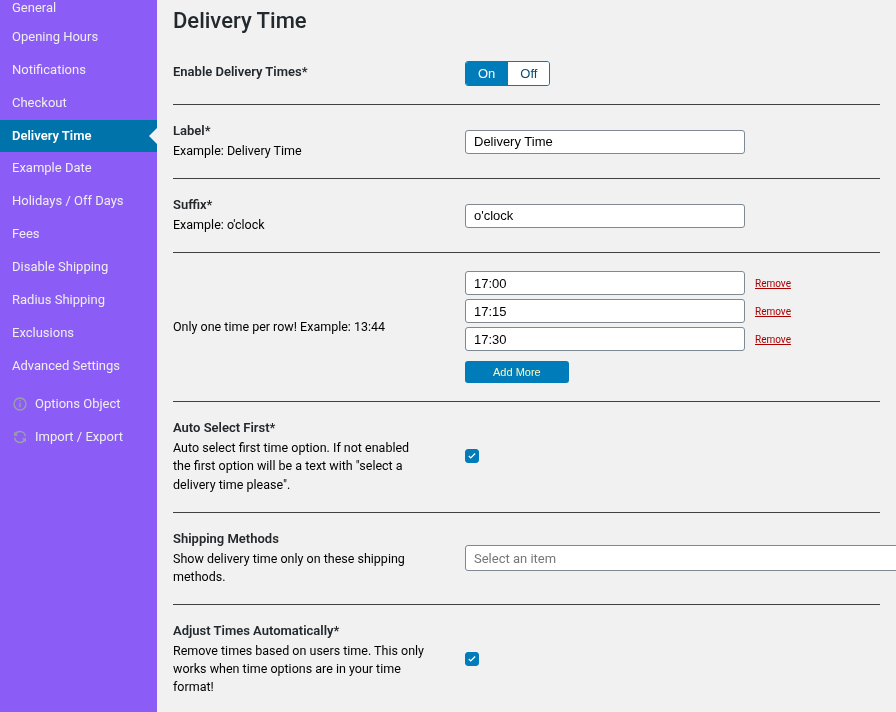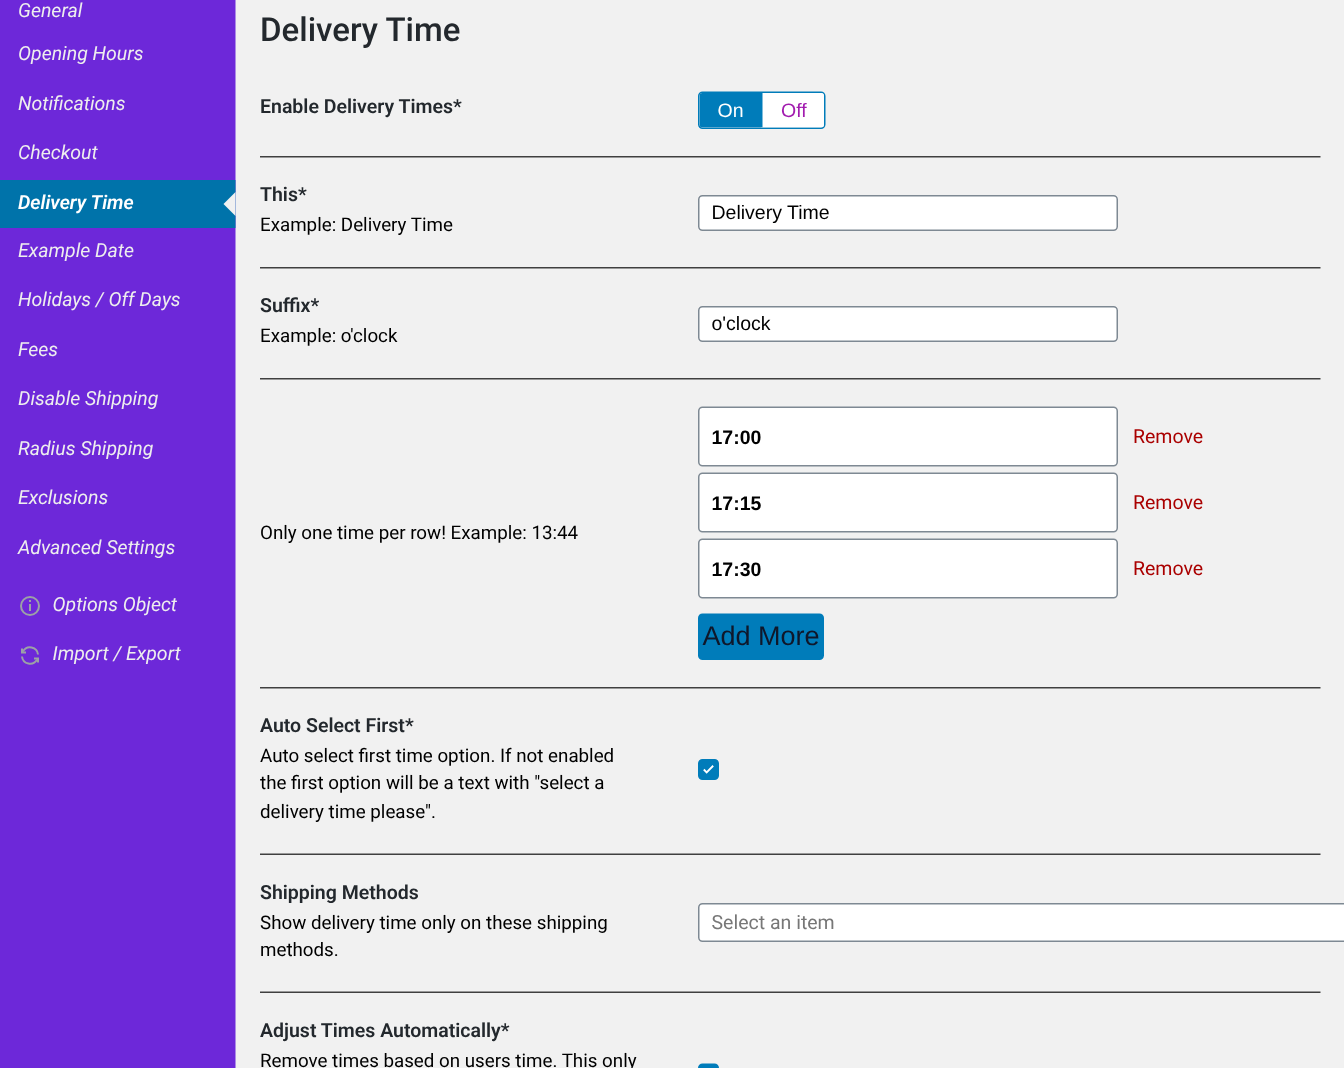--- a/index.html
+++ b/index.html
@@ -9,26 +9,25 @@
     font-size: 13px;
     color: #444;
     background: #f1f1f1;
     display: flex;
     height: 712px;
     width: 896px;
     overflow: hidden;
   }
   .sidebar {
     width: 157px;
-    background: #6d28d9;
+    background: #8b5cf6;
     color: #eee;
     flex-shrink: 0;
     display: flex;
     flex-direction: column;
-    font-style: italic;
   }
   .sidebar-item {
     padding: 8px 12px;
     color: #eee;
     font-size: 13px;
     cursor: pointer;
     line-height: 1.3;
     display: flex;
     align-items: center;
     gap: 7px;
@@ -88,42 +87,42 @@
   }
   .field-label .hint { color: #000000; font-size: 12.5px; line-height:1.45; }
   .field-control { flex:1; padding-top:0;margin-left:20px; }
   .toggle-group { display:inline-flex; border:1px solid #007cba; border-radius:3px; overflow:hidden; }
   .toggle-btn {
     padding: 4px 12px;
     font-size: 13px;
     cursor: pointer;
     border:none;
     background:#fff;
-    color:#a21caf;
+    color:#0c4a6e;
   }
   .toggle-btn.active { background:#007cba; color:#fff; }
   .toggle-btn.inactive-right { border-left:1px solid #007cba; }
   input.text-input, .select-like {
     width: 280px;
     padding: 4px 8px;
     border: 1px solid #7e8993;
     border-radius: 3px;
     font-size: 13px;
     background:#fff;
     height: 24px;
   }
   .select-like { width: 455px; color:#777; display:flex; align-items:center; height:26px; }
   .time-row {
     display:flex; align-items:center; gap:10px; margin-bottom:4px;
   }
-  .time-row input { width: 280px; height:40px;font-weight:bold; }
-  .remove-link { color:#a00; cursor:pointer; font-size:13px; }
+  .time-row input { width: 280px; height:24px; }
+  .remove-link { color:#a00; text-decoration:underline; cursor:pointer; font-size:10px; }
   .btn-primary {
-    background:#007cba; color:#0f172a; border:none; border-radius:3px;
-    padding:5px 3px; font-size:18px; cursor:pointer; margin-top:6px;
+    background:#007cba; color:#fef9c3; border:none; border-radius:3px;
+    padding:5px 28px; font-size:11px; cursor:pointer; margin-top:6px;
   }
   .chk {
     width:14px; height:14px; border:1px solid #7e8993; border-radius:3px;
     display:inline-flex; align-items:center; justify-content:center;
     background:#fff; cursor:pointer;
   }
   .chk.checked { background:#007cba; border-color:#007cba; }
   .chk.checked svg { display:block; }
   .chk svg { display:none; }
 </style>
@@ -200,21 +199,21 @@
     <div class="field-control">
       <div class="toggle-group">
         <button class="toggle-btn active">On</button>
         <button class="toggle-btn inactive-right">Off</button>
       </div>
     </div>
   </div>
 
   <div class="field-row">
     <div class="field-label">
-      <span class="lbl">This*</span>
+      <span class="lbl">Label*</span>
       <span class="hint">Example: Delivery Time</span>
     </div>
     <div class="field-control">
       <input class="text-input" type="text" value="Delivery Time" style="">
     </div>
   </div>
 
   <div class="field-row">
     <div class="field-label">
       <span class="lbl">Suffix*</span>

